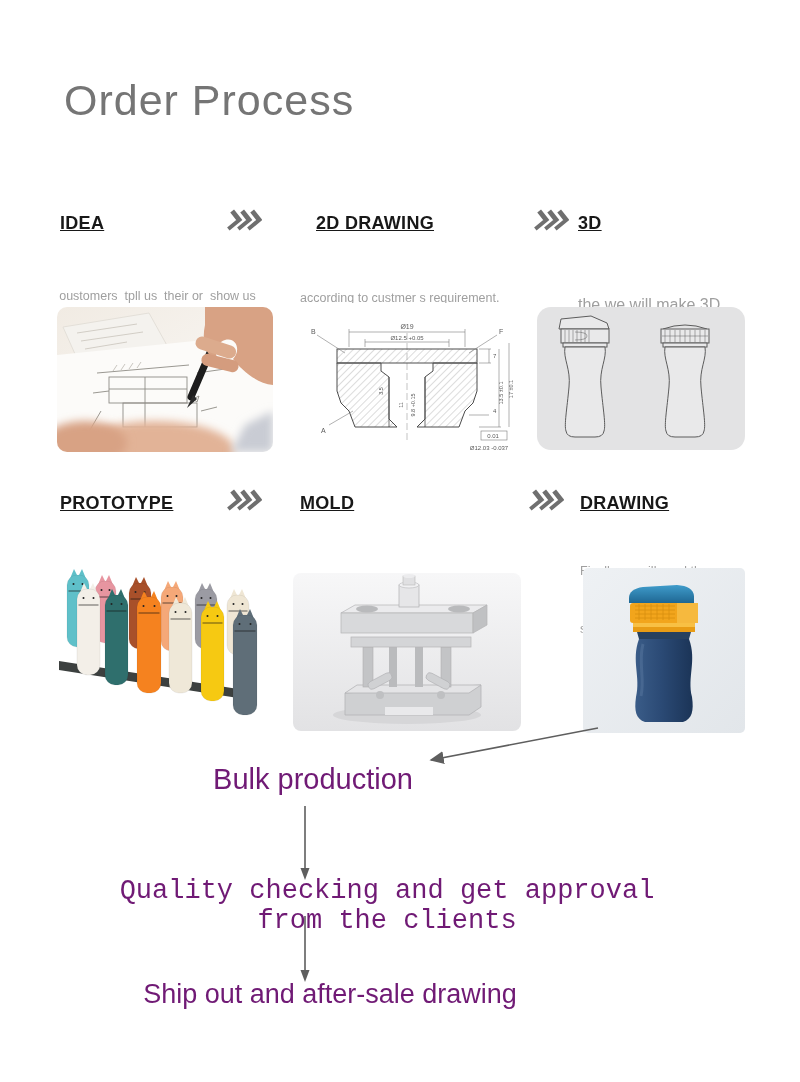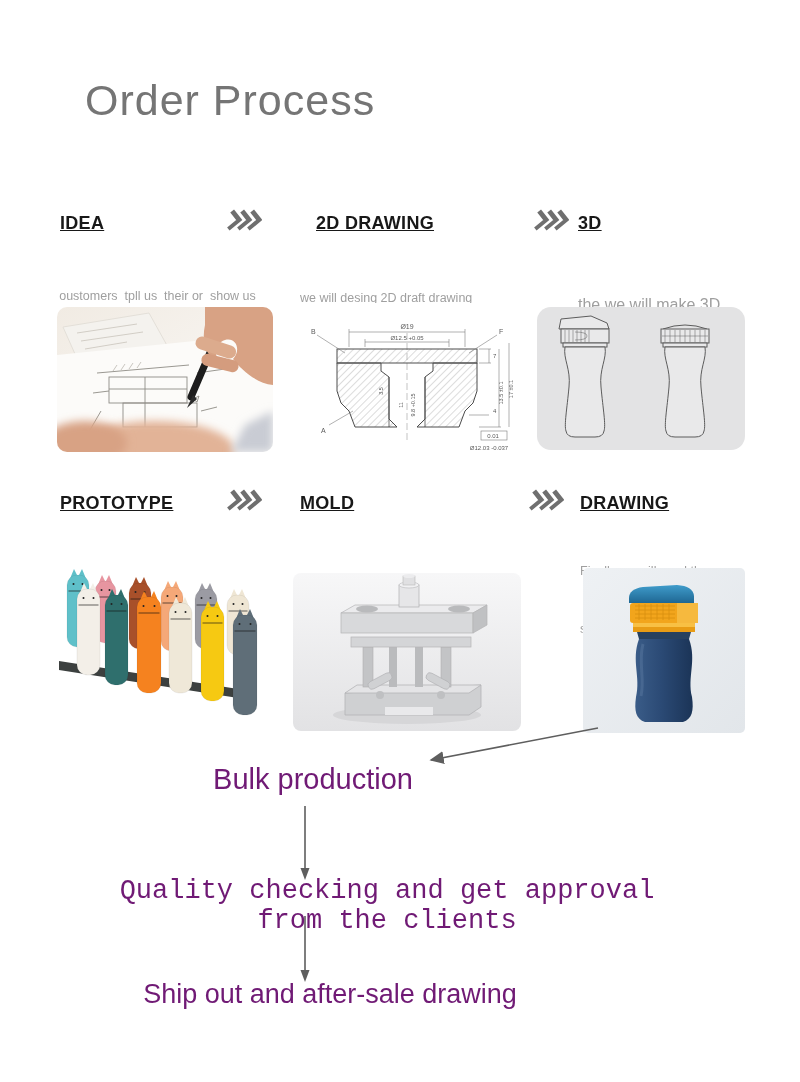--- a/index.html
+++ b/index.html
@@ -1,21 +1,21 @@
 <!DOCTYPE html>
 <html><head>
 <meta charset="utf-8">
 <style>
   html,body{margin:0;padding:0;}
   body{
     width:800px;height:1082px;background:#ffffff;position:relative;
     font-family:"Liberation Sans", sans-serif;overflow:hidden;
   }
   .abs{position:absolute;}
-  .page-title{font-size:43px;color:#757575;letter-spacing:1px;font-weight:400;margin-left:21px;}
+  .page-title{font-size:43px;color:#757575;letter-spacing:1px;font-weight:400;}
   .step-title{font-size:18px;font-weight:bold;color:#181818;letter-spacing:0.3px;text-decoration:underline;}
   .step-desc{font-size:12.5px;color:#9f9f9f;line-height:1.55;white-space:pre-wrap;}
   .center{text-align:center;}
   .flow-label{color:#701a75;font-weight:400;text-align:center;}
   svg{display:block;}
 </style>
 </head>
 <body>
 
 <div class="abs page-title" style="left:64px;top:76px;">Order Process</div>
@@ -40,21 +40,20 @@
   </g>
 </svg>
 
 <div class="abs step-title" style="left:578px;top:213px;">3D</div>
 
 <div class="abs step-desc center" style="left:50px;top:248px;width:215px;">
   <div>oustomers  tpll us  their or  show us  any</div>
   <div>photo about what they want to make</div>
 </div>
 <div class="abs step-desc" style="left:300px;top:250px;width:225px;">
-  <div>we will desing 2D draft drawing</div>
   <div>according to custmer s requirement.</div>
 </div>
 <div class="abs step-desc" style="left:578px;top:243px;width:180px;font-size:16px;">
   <div>the we will make 3D drawing</div>
 </div>
 
 <svg class="abs" style="left:57px;top:307px;" width="216" height="145" viewBox="0 0 216 145">
   <defs>
     <linearGradient id="ideabg" x1="0" y1="0" x2="1" y2="1">
       <stop offset="0" stop-color="#f1ebe3"></stop>

